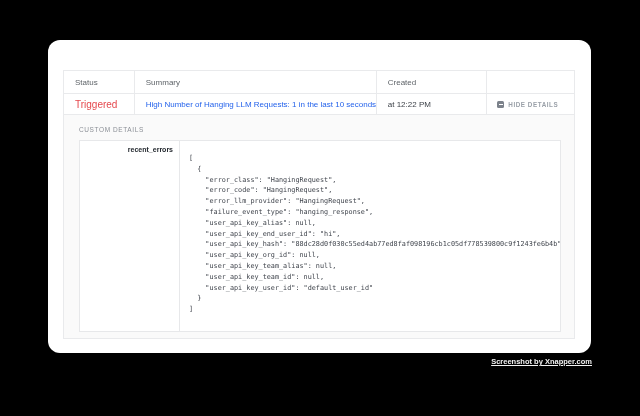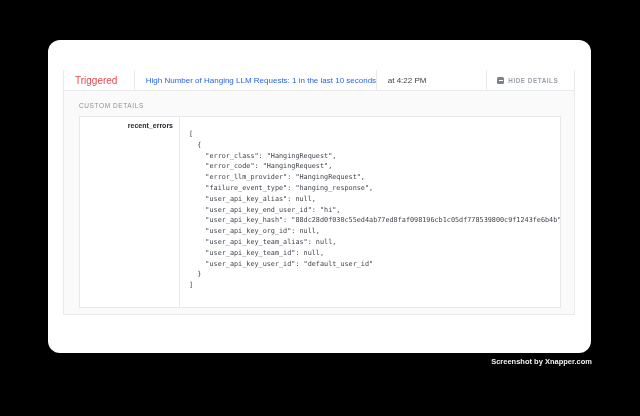--- a/index.html
+++ b/index.html
@@ -54,39 +54,45 @@
     font-size:7px; font-weight:bold; color:#24292f;
   }
   .code {
     flex:1; margin:0; padding:12px 4px 0 9px;
     font-family:"DejaVu Sans Mono", monospace;
     font-size:6.8px; line-height:10.8px; color:#40454d;
     white-space:pre; overflow:hidden;
   }
   .watermark {
     position:absolute; top:357px; right:48px;
-    font-size:7.5px; font-weight:700; color:#f2f2f2;
+    font-size:7.5px; font-weight:700; color:#f2f2f2;text-decoration:underline;
   }
 </style>
 </head>
 <body>
 
 <div class="card">
   <div class="tbl">
 
+    <div class="thead">
+      <div class="cell c0">Status</div>
+      <div class="cell c1">Summary</div>
+      <div class="cell c2">Created</div>
+      <div class="cell c3"></div>
+    </div>
 
     <div class="trow">
       <div class="cell c0">
         <span class="status-text" style="color: rgb(229, 72, 77);">Triggered</span>
       </div>
       <div class="cell c1">
         <a class="summary-link" style="color: rgb(37, 99, 235);">High Number of Hanging LLM Requests: 1 in the last 10 seconds.</a>
       </div>
       <div class="cell c2">
-        <span>at 4:22 PM</span>
+        <span>at 12:22 PM</span>
       </div>
       <div class="cell c3">
         <button class="hide-btn">
           <span class="minus-sq"></span>
           <span>HIDE DETAILS</span>
         </button>
       </div>
     </div>
 
     <div class="details">

